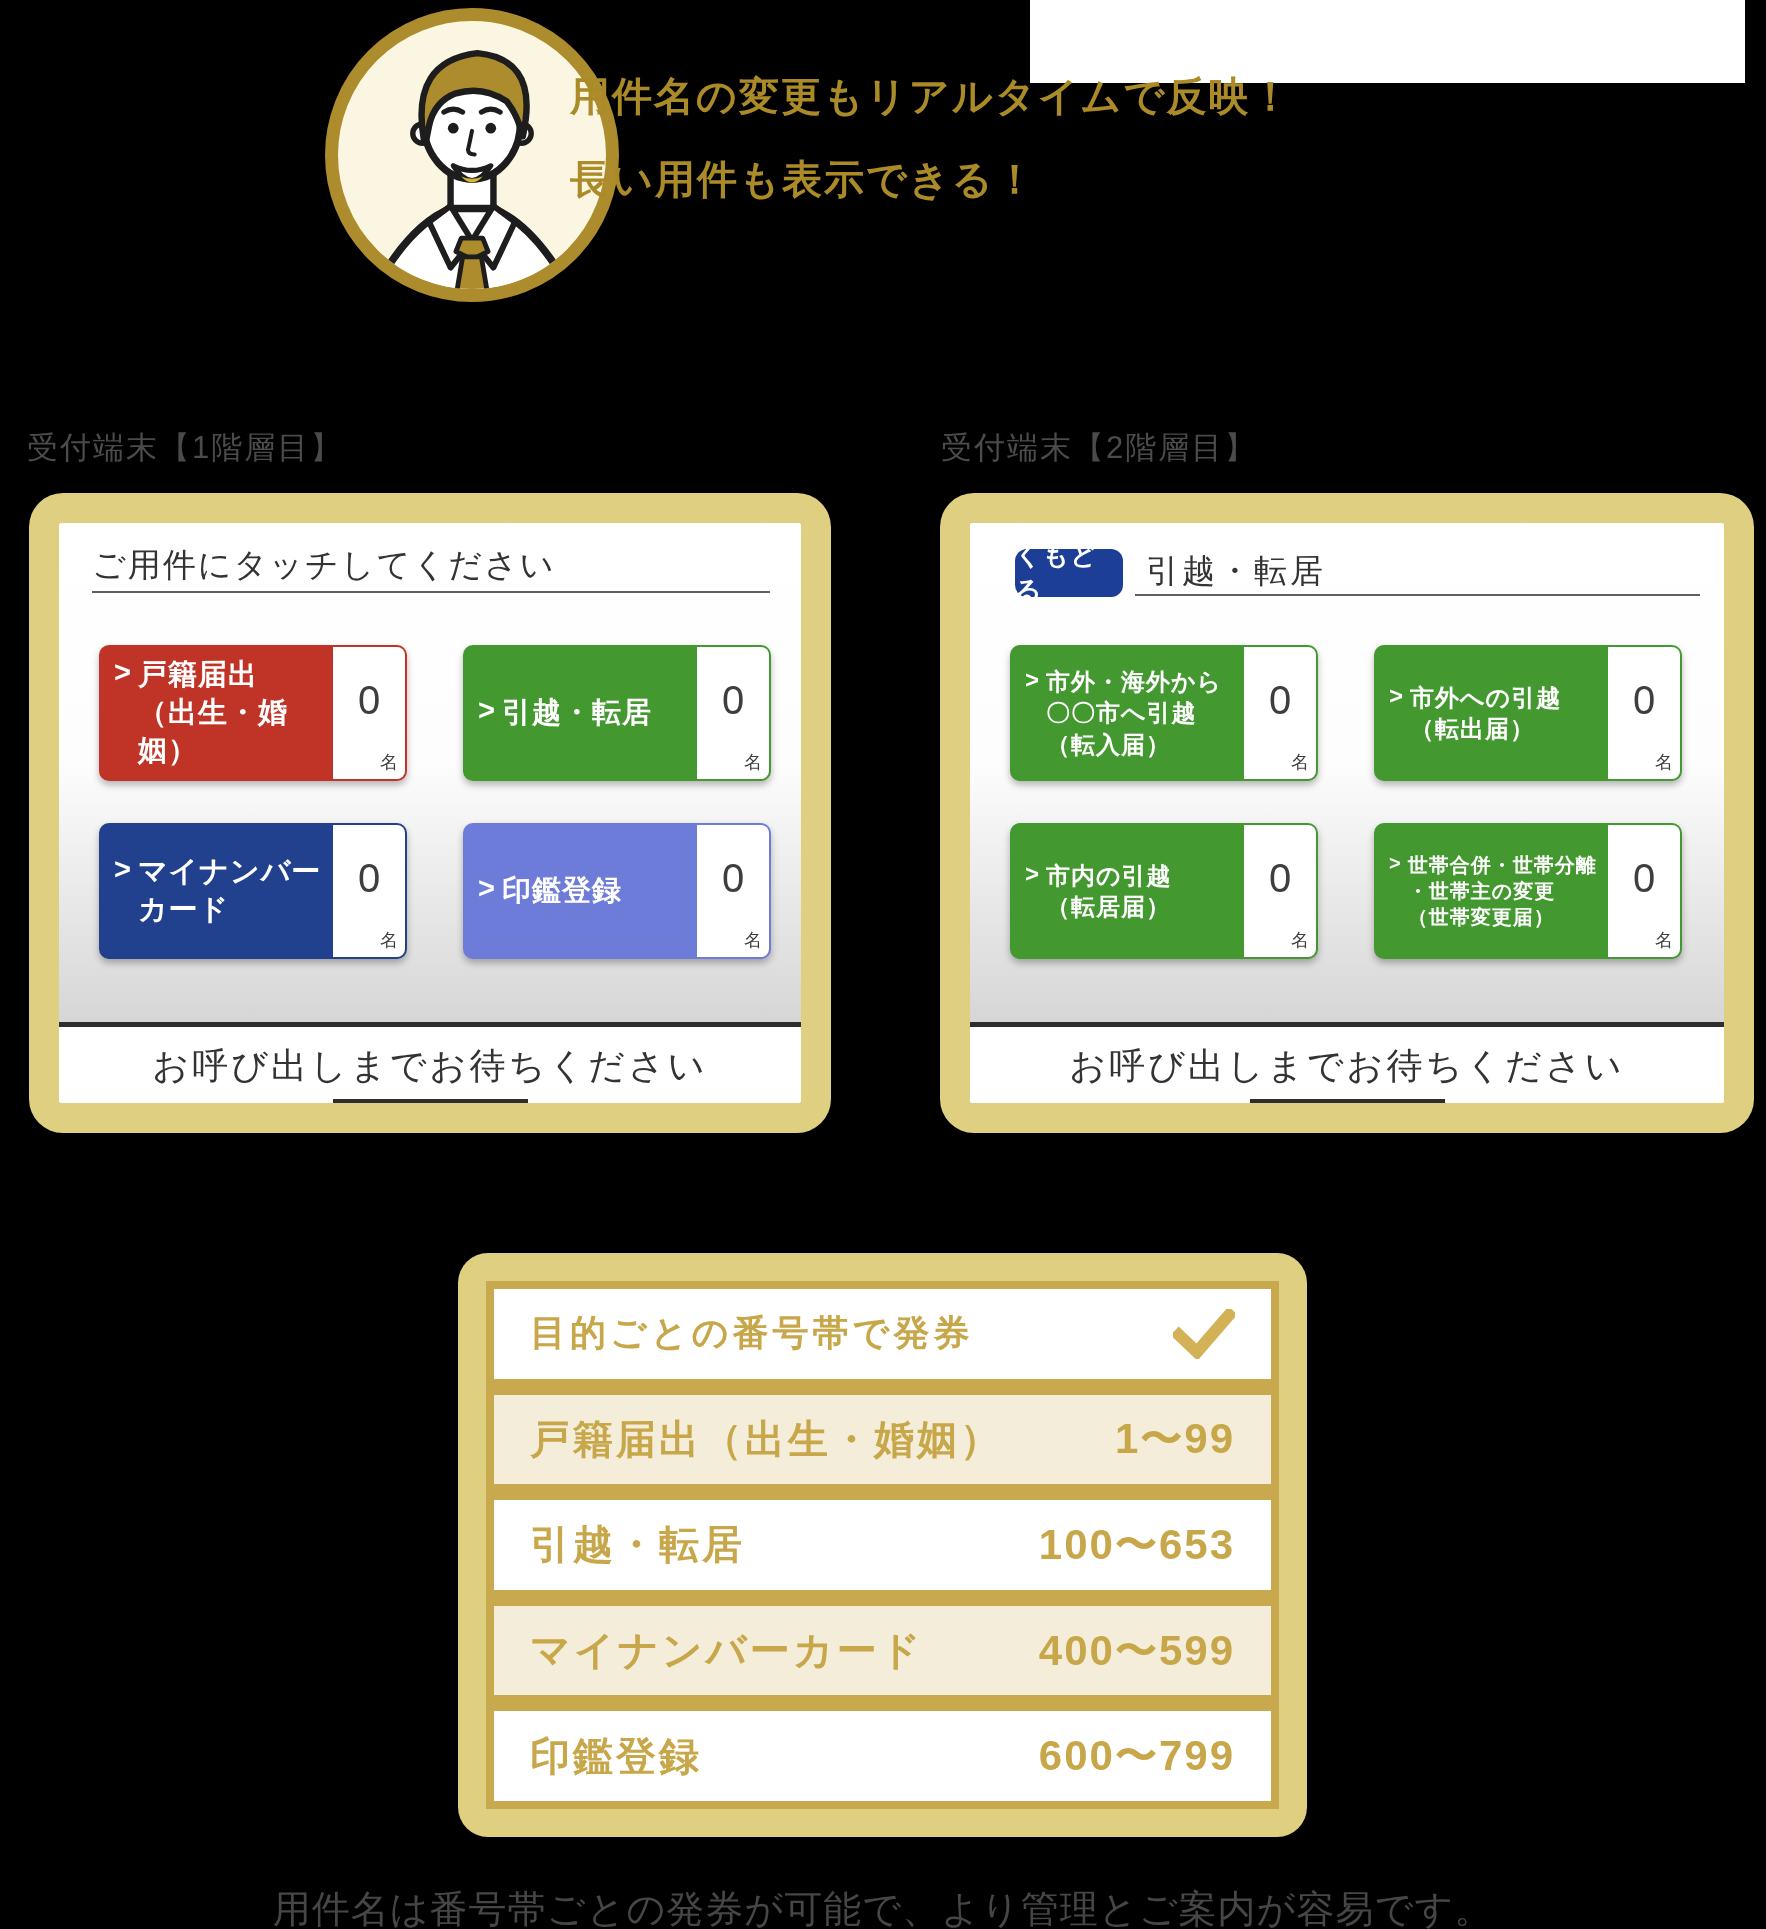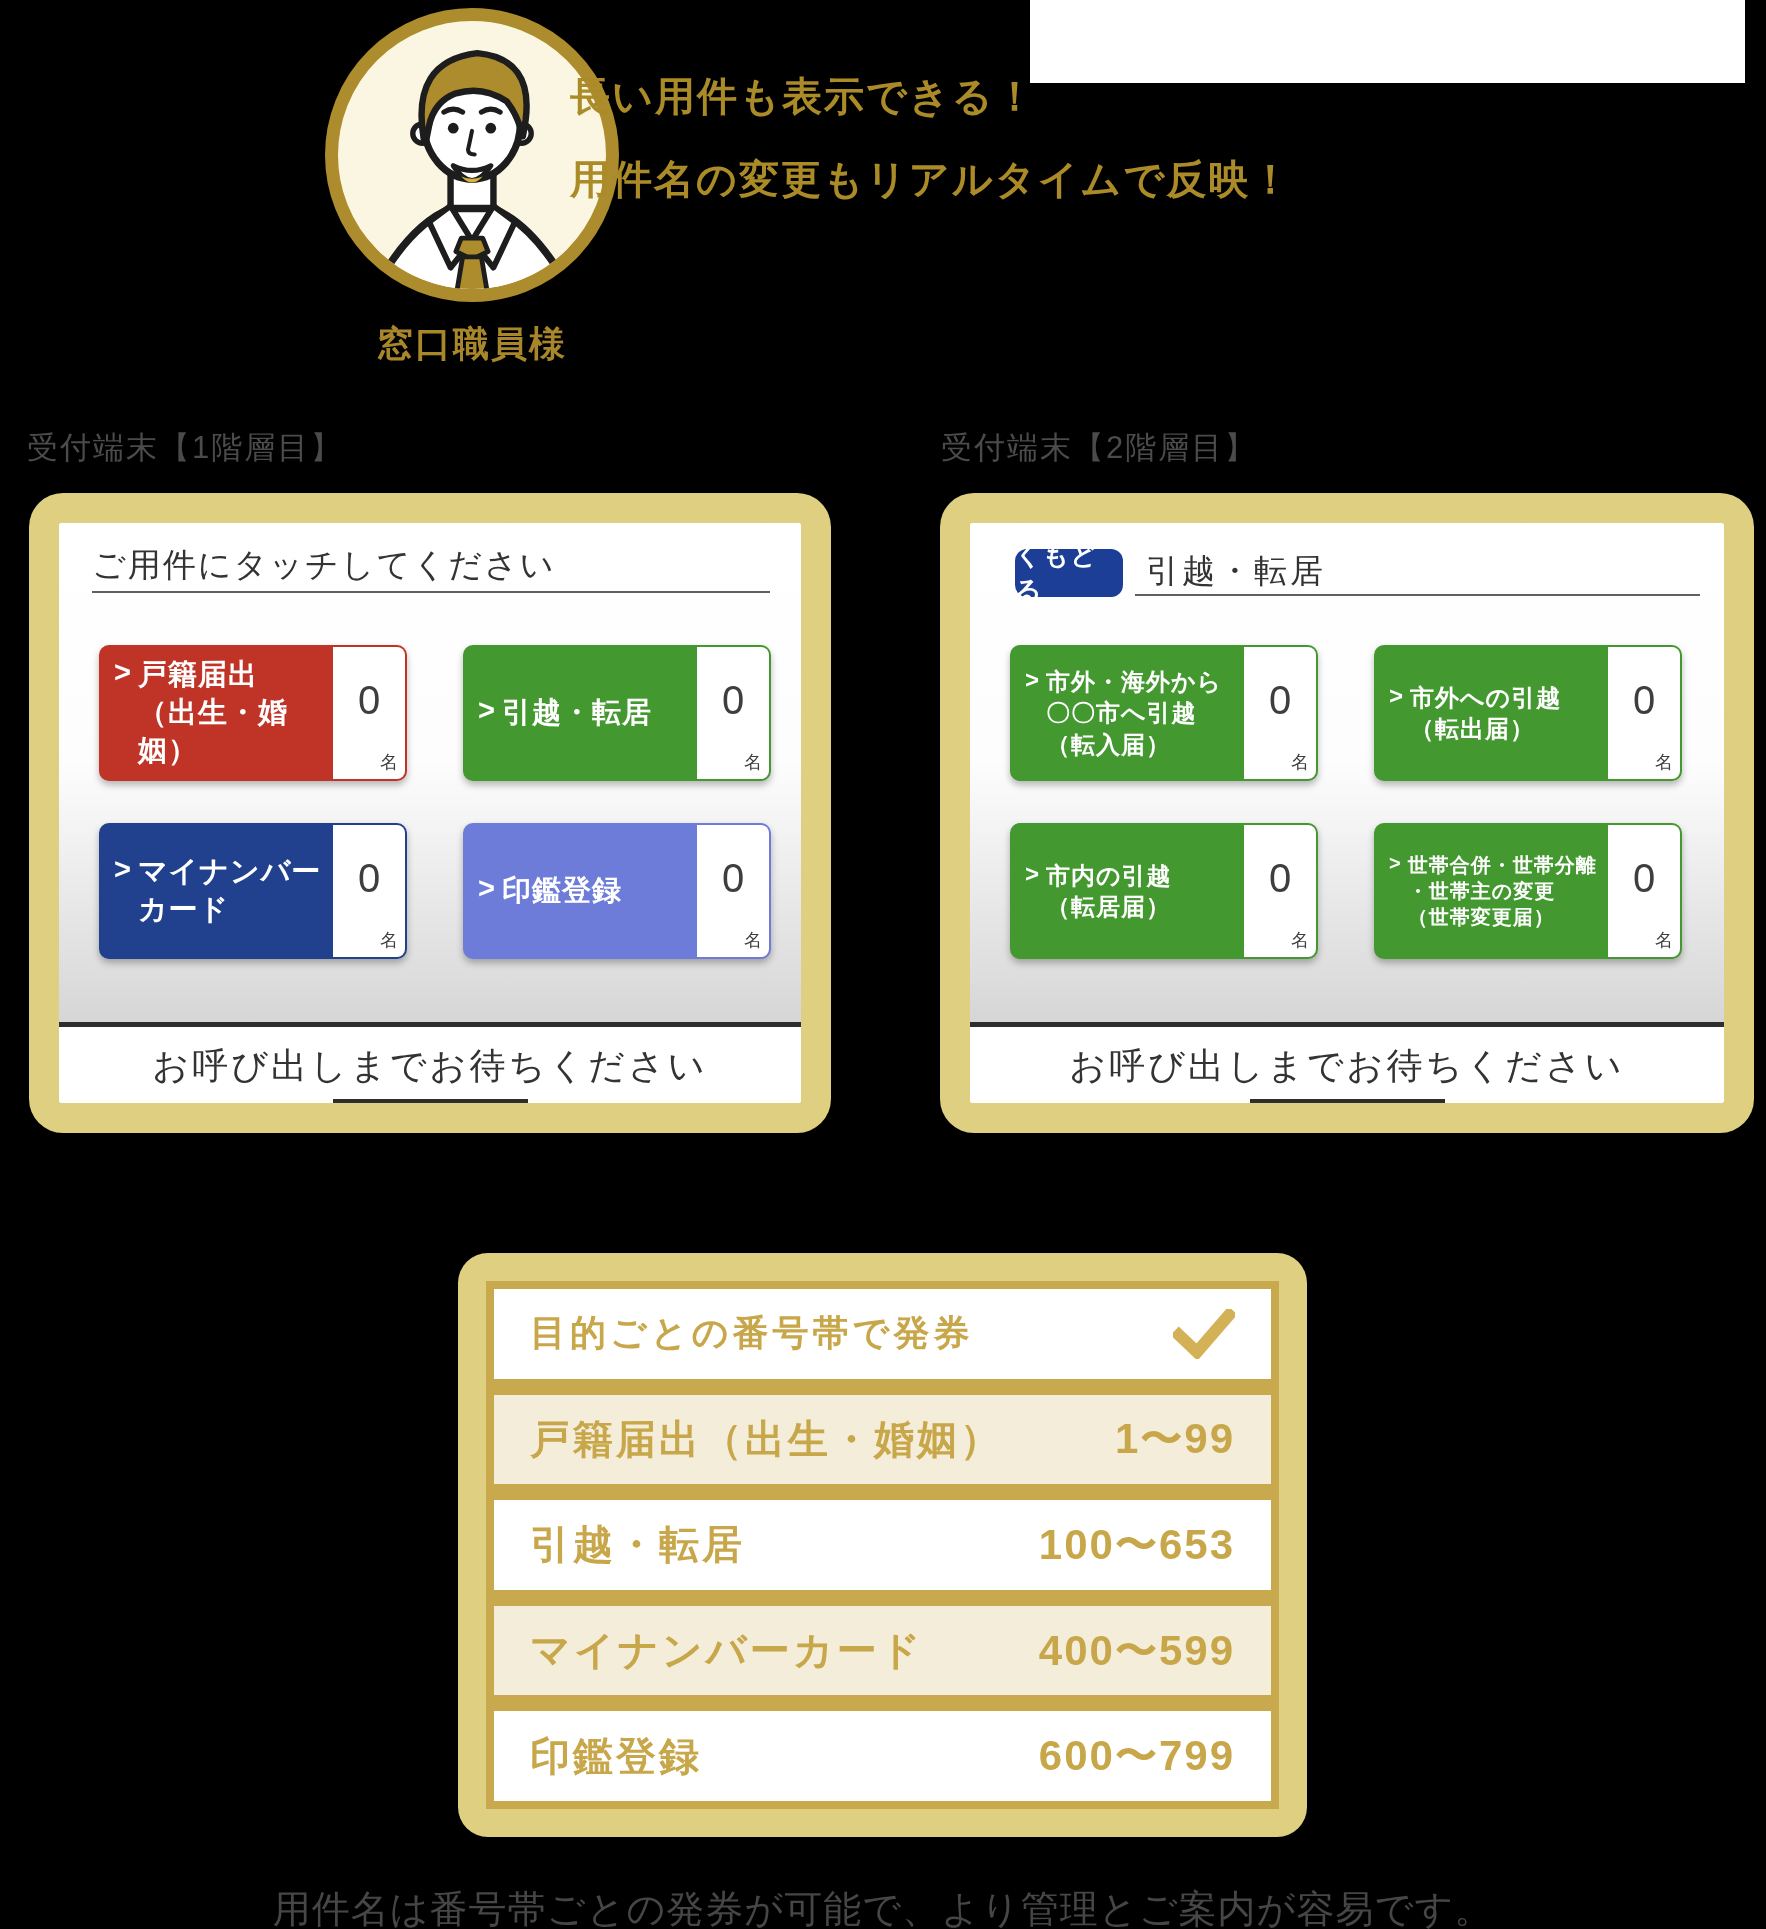--- a/index.html
+++ b/index.html
@@ -111,25 +111,24 @@
 
       <circle cx="43" cy="40" r="2" fill="#1d1d1d"></circle>
       <circle cx="57" cy="40" r="2" fill="#1d1d1d"></circle>
 
       <path d="M50 41 Q49 46 48.5 48 Q48.6 49.8 51 49.8" fill="none" stroke="#1d1d1d" stroke-width="1.5" stroke-linecap="round"></path>
 
       <path d="M43 54 Q50 65 57 54 Q50 57.5 43 54 Z" fill="#fff" stroke="#1d1d1d" stroke-width="1.9" stroke-linejoin="round"></path>
       <path d="M46 58 Q50 62.5 54 58 Q50 59.8 46 58 Z" fill="#d9b53f"></path>
     </svg>
   </div>
-  <div class="avatar-caption">窓口職員様</div>
 
   <div class="speech">
+    <div class="speech-line">用件名の変更もリアルタイムで反映！</div>
     <div class="speech-line">長い用件も表示できる！</div>
-    <div class="speech-line">用件名の変更もリアルタイムで反映！</div>
   </div>
 
   <div class="section-label label-1">受付端末【1階層目】</div>
   <div class="section-label label-2">受付端末【2階層目】</div>
 
   <div class="panel panel-1">
     <div class="screen">
       <div class="screen-content">
         <div class="screen-title">ご用件にタッチしてください</div>
         <div class="title-underline p1-underline"></div>

